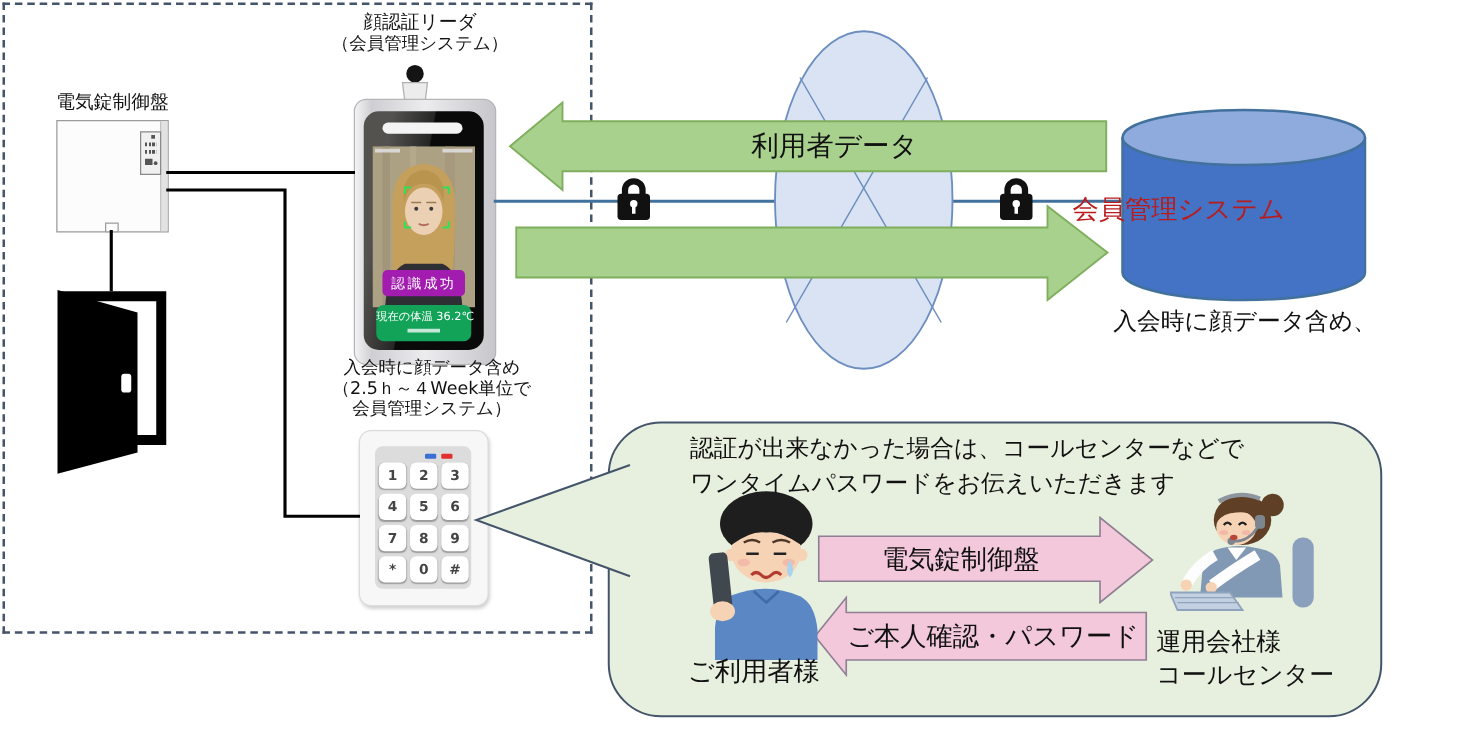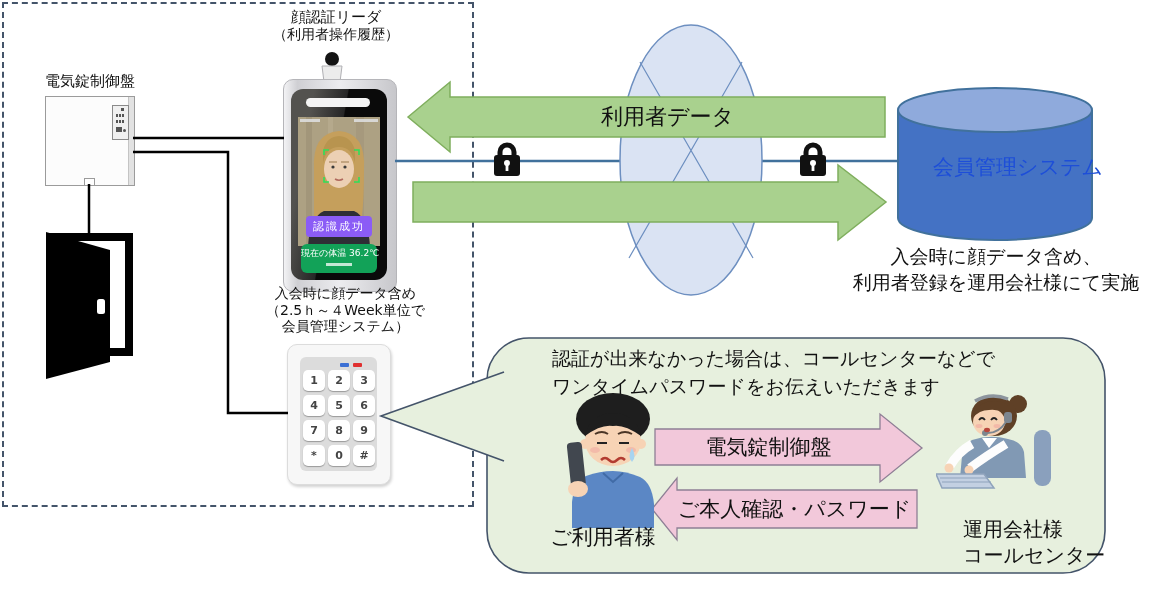--- a/index.html
+++ b/index.html
@@ -18,42 +18,42 @@
   #cpanel .strip{position:absolute;right:0;top:0;width:5px;height:100%;background:#e2e2e2;border-left:1px solid #c4c4c4;}
   #cpanel .ind{position:absolute;left:66px;top:8px;width:15px;height:33px;background:#f0f0f0;border:1px solid #8a8a8a;}
   #cpanel .ind i{position:absolute;display:block;background:#555;}
   #cpanel .notch{position:absolute;left:38px;top:81px;width:9px;height:6px;background:#fff;border:1px solid #9b9b9b;}
   
   #reader-body{left:283px;top:79px;width:112px;height:211px;border-radius:10px;border:1px solid #b5b5b9;
      background:linear-gradient(90deg,#f3f3f5 0%,#cfcfd3 12%,#ececef 50%,#c7c7cb 100%);}
   #reader-screen{left:291px;top:89px;width:96px;height:191px;border-radius:12px;
      background:linear-gradient(100deg,#53524f 18%,#262626 44%,#0a0a0a 45%);}
   #reader-slot{left:306px;top:98px;width:64px;height:9px;border-radius:5px;background:#f4f4f4;}
-  #result-banner{left:306px;top:216px;width:66px;height:21px;background:#8b5cf6;border-radius:4px;
+  #result-banner{left:306px;top:216px;width:66px;height:21px;background:#a21caf;border-radius:4px;
      color:#fff;font-size:11px;letter-spacing:2px;}
   #temp-banner{left:301px;top:244px;width:76px;height:29px;background:#12a258;border-radius:6px;color:#fff;}
   #temp-banner .t1{font-size:9px;text-align:center;margin-top:3px;white-space:nowrap;}
   #temp-banner .t2{width:26px;height:3px;background:rgba(255,255,255,.75);margin:3px auto 0;}
   
   #keypad-body{left:287px;top:344px;width:102px;height:139px;background:#f7f7f7;border:1px solid #dcdcdc;
      border-radius:10px;box-shadow:1px 2px 3px rgba(0,0,0,.18);}
   #keypad-inner{left:300px;top:357px;width:77px;height:114px;background:#dcdcdc;border-radius:6px;}
   #kp-ind-blue{left:340px;top:363px;width:9px;height:4px;background:#3b6fd4;border-radius:1px;}
   #kp-ind-red{left:353px;top:363px;width:9px;height:4px;background:#e03030;border-radius:1px;}
   #keys{left:303px;top:370px;display:grid;grid-template-columns:repeat(3,22px);grid-auto-rows:21px;gap:4px 3px;}
   .key{background:#fff;border-radius:5px;font-size:11px;font-weight:bold;color:#444;
      display:flex;align-items:center;justify-content:center;box-shadow:0 1px 1px rgba(0,0,0,.3);}
   
   .arrow-label{font-size:22px;height:26px;}
-  #cyl-label{left:918px;top:154px;width:200px;height:26px;color:#1d4ed8;font-size:21px;}
+  #cyl-label{left:843px;top:154px;width:200px;height:26px;color:#b91c1c;font-size:21px;}
   .caption{left:820px;width:352px;font-size:19px;height:26px;}
   .bubble-line{font-size:19px;height:28px;}
   .pink-label{font-size:21px;height:26px;}
   #user-label{left:538px;top:524px;width:130px;font-size:21px;height:26px;}
-  .op-label{left:963px;width:170px;font-size:20px;height:26px;margin-top:16px;}
+  .op-label{left:925px;width:170px;font-size:20px;height:26px;}
 </style>
 </head>
 <body>
 
 <div id="canvas">
 
   <div id="site-box" class="abs z0"></div>
 
   <div id="cpanel" class="abs z1">
     <div class="strip"></div>
@@ -158,30 +158,29 @@
 
     <rect x="487" y="338" width="618" height="235" rx="42" fill="#e7f0de" stroke="#44546a" stroke-width="1.6"></rect>
     <path d="M504,372 L381,416 L504,461" fill="#e7f0de" stroke="#44546a" stroke-width="1.6"></path>
 
     <polygon points="655,429 880,429 880,414 922,448 880,482 880,465 655,465" fill="#f2c8da" stroke="#8e7f95" stroke-width="1.3"></polygon>
     <polygon points="917,490 677,490 677,478 652,509 677,540 677,528 917,528" fill="#f2c8da" stroke="#8e7f95" stroke-width="1.3"></polygon>
   </svg>
 
   <div class="abs z3 ctr small-label" style="left:28px;top:72px;width:124px">電気錠制御盤</div>
   <div class="abs z3 ctr small-label" style="left:251px;top:8px;width:170px">顔認証リーダ</div>
-  <div class="abs z3 ctr tiny-label" style="left:251px;top:26px;width:170px">（利用者操作履歴）</div>
+  <div class="abs z3 ctr tiny-label" style="left:251px;top:26px;width:170px">（会員管理システム）</div>
   <div class="abs z3 ctr tiny-label" style="left:258px;top:285px;width:175px">入会時に顔データ含め</div>
   <div class="abs z3 ctr tiny-label" style="left:258px;top:302px;width:175px">（2.5ｈ～４Week単位で</div>
   <div class="abs z3 ctr tiny-label" style="left:258px;top:318px;width:175px">会員管理システム）</div>
 
   <div class="abs z3 ctr arrow-label" style="left:450px;top:104px;width:435px">利用者データ</div>
 
   <div id="cyl-label" class="abs z3 ctr">会員管理システム</div>
   <div class="abs z3 ctr caption" style="top:244px">入会時に顔データ含め、</div>
-  <div class="abs z3 ctr caption" style="top:270px">利用者登録を運用会社様にて実施</div>
 
   <div class="abs z3 lft bubble-line" style="left:552px;top:345px">認証が出来なかった場合は、コールセンターなどで</div>
   <div class="abs z3 lft bubble-line" style="left:552px;top:373px">ワンタイムパスワードをお伝えいただきます</div>
   <div class="abs z3 ctr pink-label" style="left:657px;top:434px;width:223px">電気錠制御盤</div>
   <div class="abs z3 ctr pink-label" style="left:672px;top:496px;width:245px">ご本人確認・パスワード</div>
 
   <svg class="abs z3" style="left:556px;top:386px" width="112" height="142" viewBox="0 0 112 142">
     <ellipse cx="57" cy="33" rx="37" ry="26" fill="#1e1e1e"></ellipse>
     <circle cx="29" cy="58" r="5" fill="#f7d3b5"></circle>
       <circle cx="85" cy="58" r="5" fill="#f7d3b5"></circle>

